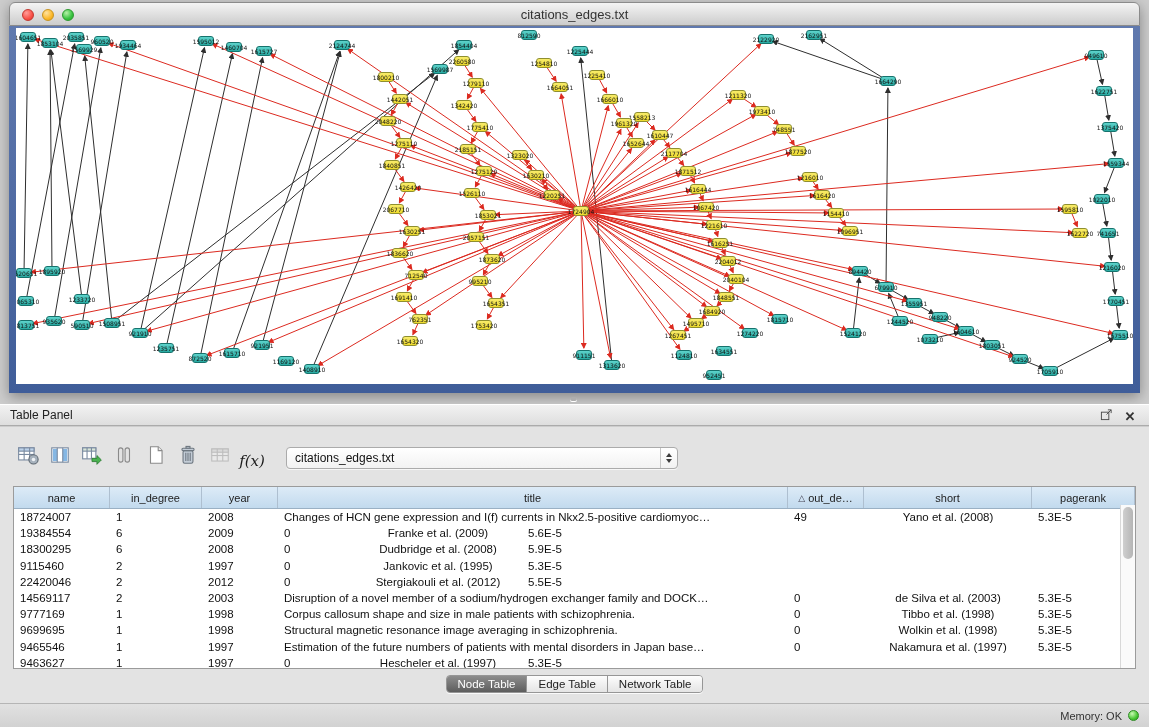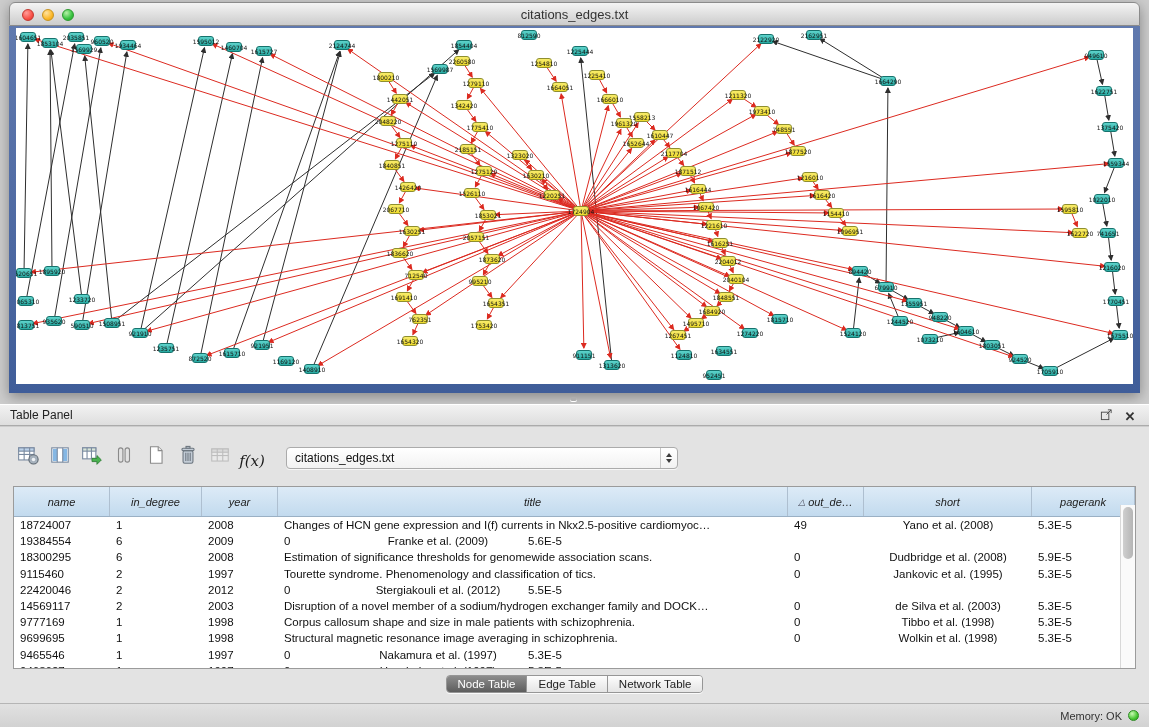--- a/index.html
+++ b/index.html
@@ -57,22 +57,22 @@
     border:1px solid #ababab; border-radius:4px; display:flex; align-items:center; cursor:pointer;
     box-shadow:0 1px 0 rgba(255,255,255,.7); }
   .combo-text { flex:1; padding:0 8px; font-size:12px; color:#111; }
   .combo-arrows { width:17px; height:100%; border-left:1px solid #c6c6c6;
     display:flex; flex-direction:column; align-items:center; justify-content:center; }
   .combo-arrows .up { width:0; height:0; border-left:3.5px solid transparent; border-right:3.5px solid transparent; border-bottom:4px solid #3c3c3c; margin-bottom:2px; }
   .combo-arrows .dn { width:0; height:0; border-left:3.5px solid transparent; border-right:3.5px solid transparent; border-top:4px solid #3c3c3c; }
 
   .data-table { position:absolute; left:13px; right:13px; top:59px; height:183px;
     border:1px solid #9b9b9b; background:#fff; overflow:hidden; }
-  .thead { display:flex; height:30px; background:linear-gradient(#ddebf7,#c2daee);
-    border-bottom:1px solid #9ab0c4;font-style:italic; }
+  .thead { display:flex; height:22px; background:linear-gradient(#ddebf7,#c2daee);
+    border-bottom:1px solid #9ab0c4; }
   .th { display:flex; align-items:center; justify-content:center; gap:3px;
     font-size:11px; color:#1c1c1c; border-right:1px solid #aebfd0; cursor:pointer; overflow:hidden; white-space:nowrap; }
   .th .sort { font-size:9px; color:#445; }
   .tbody .tr { display:flex; height:16.2px; align-items:center; cursor:default; }
   .td { font-size:11.5px; color:#101010; padding:0 6px; white-space:nowrap; overflow:hidden; }
   .col0 { width:96px; }  .col1 { width:92px; } .col2 { width:76px; }
   .col3 { flex:1; min-width:0; } .col4 { width:76px; } .col5 { width:168px; } .col6 { width:103px; }
   .td.col5 { text-align:center; }
   .vscroll { position:absolute; right:0; top:18px; bottom:0; width:15px;
     background:#fafafa; border-left:1px solid #d8d8d8; }
@@ -757,30 +757,28 @@
           <div class="td col1">6</div>
           <div class="td col2">2009</div>
           <div class="td col4">0</div>
           <div class="td col5">Franke et al. (2009)</div>
           <div class="td col6">5.6E-5</div>
         </div>
         <div class="tr">
           <div class="td col0">18300295</div>
           <div class="td col1">6</div>
           <div class="td col2">2008</div>
-          <div class="td col3">Estimation of significance thresholds for genomewide association scans.</div>
           <div class="td col4">0</div>
           <div class="td col5">Dudbridge et al. (2008)</div>
           <div class="td col6">5.9E-5</div>
         </div>
         <div class="tr">
           <div class="td col0">9115460</div>
           <div class="td col1">2</div>
           <div class="td col2">1997</div>
-          <div class="td col3">Tourette syndrome. Phenomenology and classification of tics.</div>
           <div class="td col4">0</div>
           <div class="td col5">Jankovic et al. (1995)</div>
           <div class="td col6">5.3E-5</div>
         </div>
         <div class="tr">
           <div class="td col0">22420046</div>
           <div class="td col1">2</div>
           <div class="td col2">2012</div>
           <div class="td col4">0</div>
           <div class="td col5">Stergiakouli et al. (2012)</div>
@@ -810,20 +808,21 @@
           <div class="td col2">1998</div>
           <div class="td col3">Structural magnetic resonance image averaging in schizophrenia.</div>
           <div class="td col4">0</div>
           <div class="td col5">Wolkin et al. (1998)</div>
           <div class="td col6">5.3E-5</div>
         </div>
         <div class="tr">
           <div class="td col0">9465546</div>
           <div class="td col1">1</div>
           <div class="td col2">1997</div>
+          <div class="td col3">Estimation of the future numbers of patients with mental disorders in Japan base…</div>
           <div class="td col4">0</div>
           <div class="td col5">Nakamura et al. (1997)</div>
           <div class="td col6">5.3E-5</div>
         </div>
         <div class="tr">
           <div class="td col0">9463627</div>
           <div class="td col1">1</div>
           <div class="td col2">1997</div>
           <div class="td col4">0</div>
           <div class="td col5">Hescheler et al. (1997)</div>

